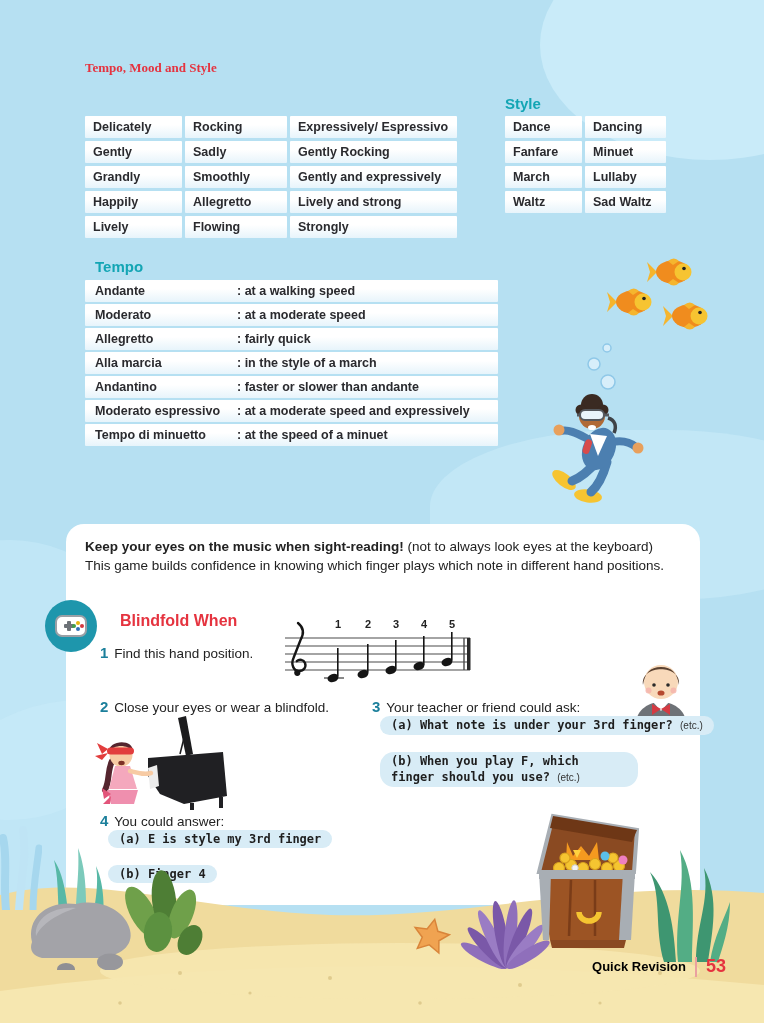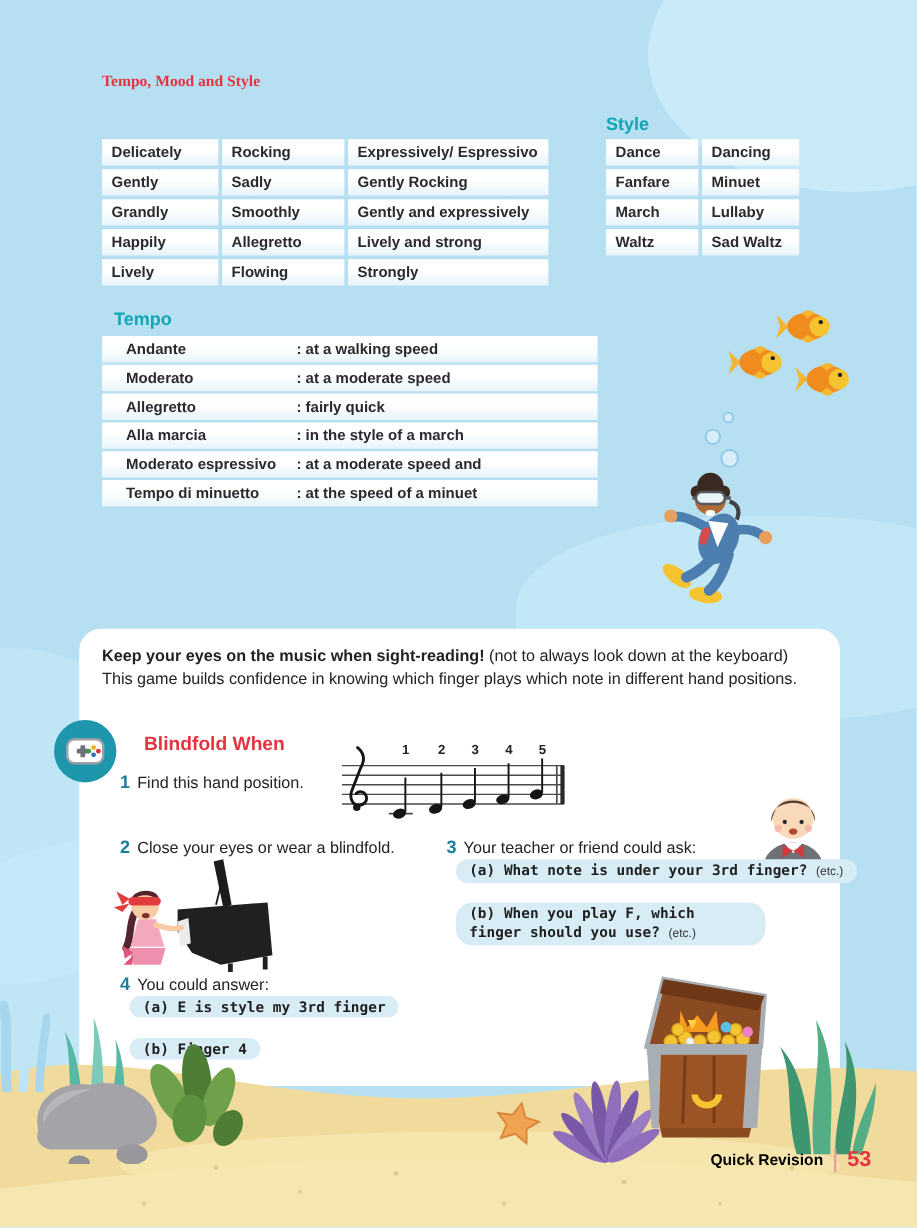--- a/index.html
+++ b/index.html
@@ -15,21 +15,21 @@
   .page-title { position:absolute; left:85px; top:60px; font-size:13px; font-weight:bold; color:#e5333f;font-family:Liberation Serif, serif; }
   .sec-head { position:absolute; font-size:15px; font-weight:bold; color:#13a5b4; }
   .mood-head { left:95px; top:95px;margin-top:44px; } .style-head { left:505px; top:95px; } .tempo-head { left:95px; top:258px; }
 
   .grid { position:absolute; display:grid; gap:3px; }
   .mood-grid { left:85px; top:116px; grid-template-columns:97px 102px 167px; }
   .style-grid { left:505px; top:116px; grid-template-columns:77px 81px; }
   .cell { height:22px; line-height:22px; padding:0 8px; font-size:12.5px; font-weight:bold; color:#2a2a2e;
           background:linear-gradient(180deg,#ffffff 40%,#e7f4fb 100%); border-radius:1px; white-space:nowrap; overflow:hidden; }
   .tempo-grid { left:85px; top:280px; grid-template-columns:413px; gap:2px; }
-  .tempo-row { display:flex; height:22px; line-height:22px; padding:0 20px; font-size:12.5px; font-weight:bold; color:#2a2a2e;
+  .tempo-row { display:flex; height:22px; line-height:22px; padding:0 10px; font-size:12.5px; font-weight:bold; color:#2a2a2e;
                background:linear-gradient(180deg,#ffffff 40%,#e7f4fb 100%); border-radius:1px; }
   .tempo-term { width:142px; flex:none; }
 
   .card { position:absolute; left:66px; top:524px; width:634px; height:381px; background:#ffffff; border-radius:18px; }
   .intro { position:absolute; left:19px; top:13px; width:600px; font-size:13.5px; line-height:19px; color:#222; }
   .intro b { font-weight:bold; }
   .game-badge { position:absolute; left:-21px; top:76px; width:52px; height:52px; background:#1e96ac; border-radius:50%; }
   .gamepad { position:absolute; left:10px; top:15px; width:32px; height:22px; background:#fff; border:2px solid #9aa0a6; border-radius:7px; }
   .dpad-v { position:absolute; left:10px; top:4px; width:4px; height:10px; background:#6d7278; border-radius:1px; }
   .dpad-h { position:absolute; left:7px; top:7px; width:10px; height:4px; background:#6d7278; border-radius:1px; }
@@ -120,20 +120,24 @@
         <span class="tempo-term">Moderato</span>
         <span>: at a moderate speed</span>
       </div>
     <div class="tempo-row">
         <span class="tempo-term">Allegretto</span>
         <span>: fairly quick</span>
       </div>
     <div class="tempo-row">
         <span class="tempo-term">Alla marcia</span>
         <span>: in the style of a march</span>
+      </div>
+    <div class="tempo-row">
+        <span class="tempo-term">Andantino</span>
+        <span>: faster or slower than andante</span>
       </div>
     <div class="tempo-row">
         <span class="tempo-term">Moderato espressivo</span>
         <span>: at a moderate speed and expressively</span>
       </div>
     <div class="tempo-row">
         <span class="tempo-term">Tempo di minuetto</span>
         <span>: at the speed of a minuet</span>
       </div>
   </div>
@@ -187,21 +191,21 @@
     <circle cx="53" cy="28" r="5.5" fill="#3a2a22"></circle>
     <circle cx="75" cy="28" r="5.5" fill="#3a2a22"></circle>
     <line x1="49" y1="33" x2="81" y2="33" stroke="#55595e" stroke-width="3"></line>
     <rect x="52" y="28" width="24" height="10" rx="5" fill="#eaf5fb" stroke="#55595e" stroke-width="2"></rect>
     <path d="M80 36 C87 38 89 44 86 51" stroke="#3f4347" stroke-width="3.5" fill="none"></path>
     <ellipse cx="64" cy="45.5" rx="4" ry="2.6" fill="#ffffff"></ellipse>
   </svg>
 
   <div class="card">
     <p class="intro">
-      <b>Keep your eyes on the music when sight-reading!</b><span> (not to always look down at the keyboard)</span><br>
+      <b>Keep your eyes on the music when sight-reading!</b><span> (not to always look eyes at the keyboard)</span><br>
       <span>This game builds confidence in knowing which finger plays which note in different hand positions.</span>
     </p>
 
     <div class="game-badge">
       <div class="gamepad">
         <div class="dpad-v"></div>
           <div class="dpad-h"></div>
         <div class="btn-dot bd1"></div>
           <div class="btn-dot bd2"></div>
           <div class="btn-dot bd3"></div>

